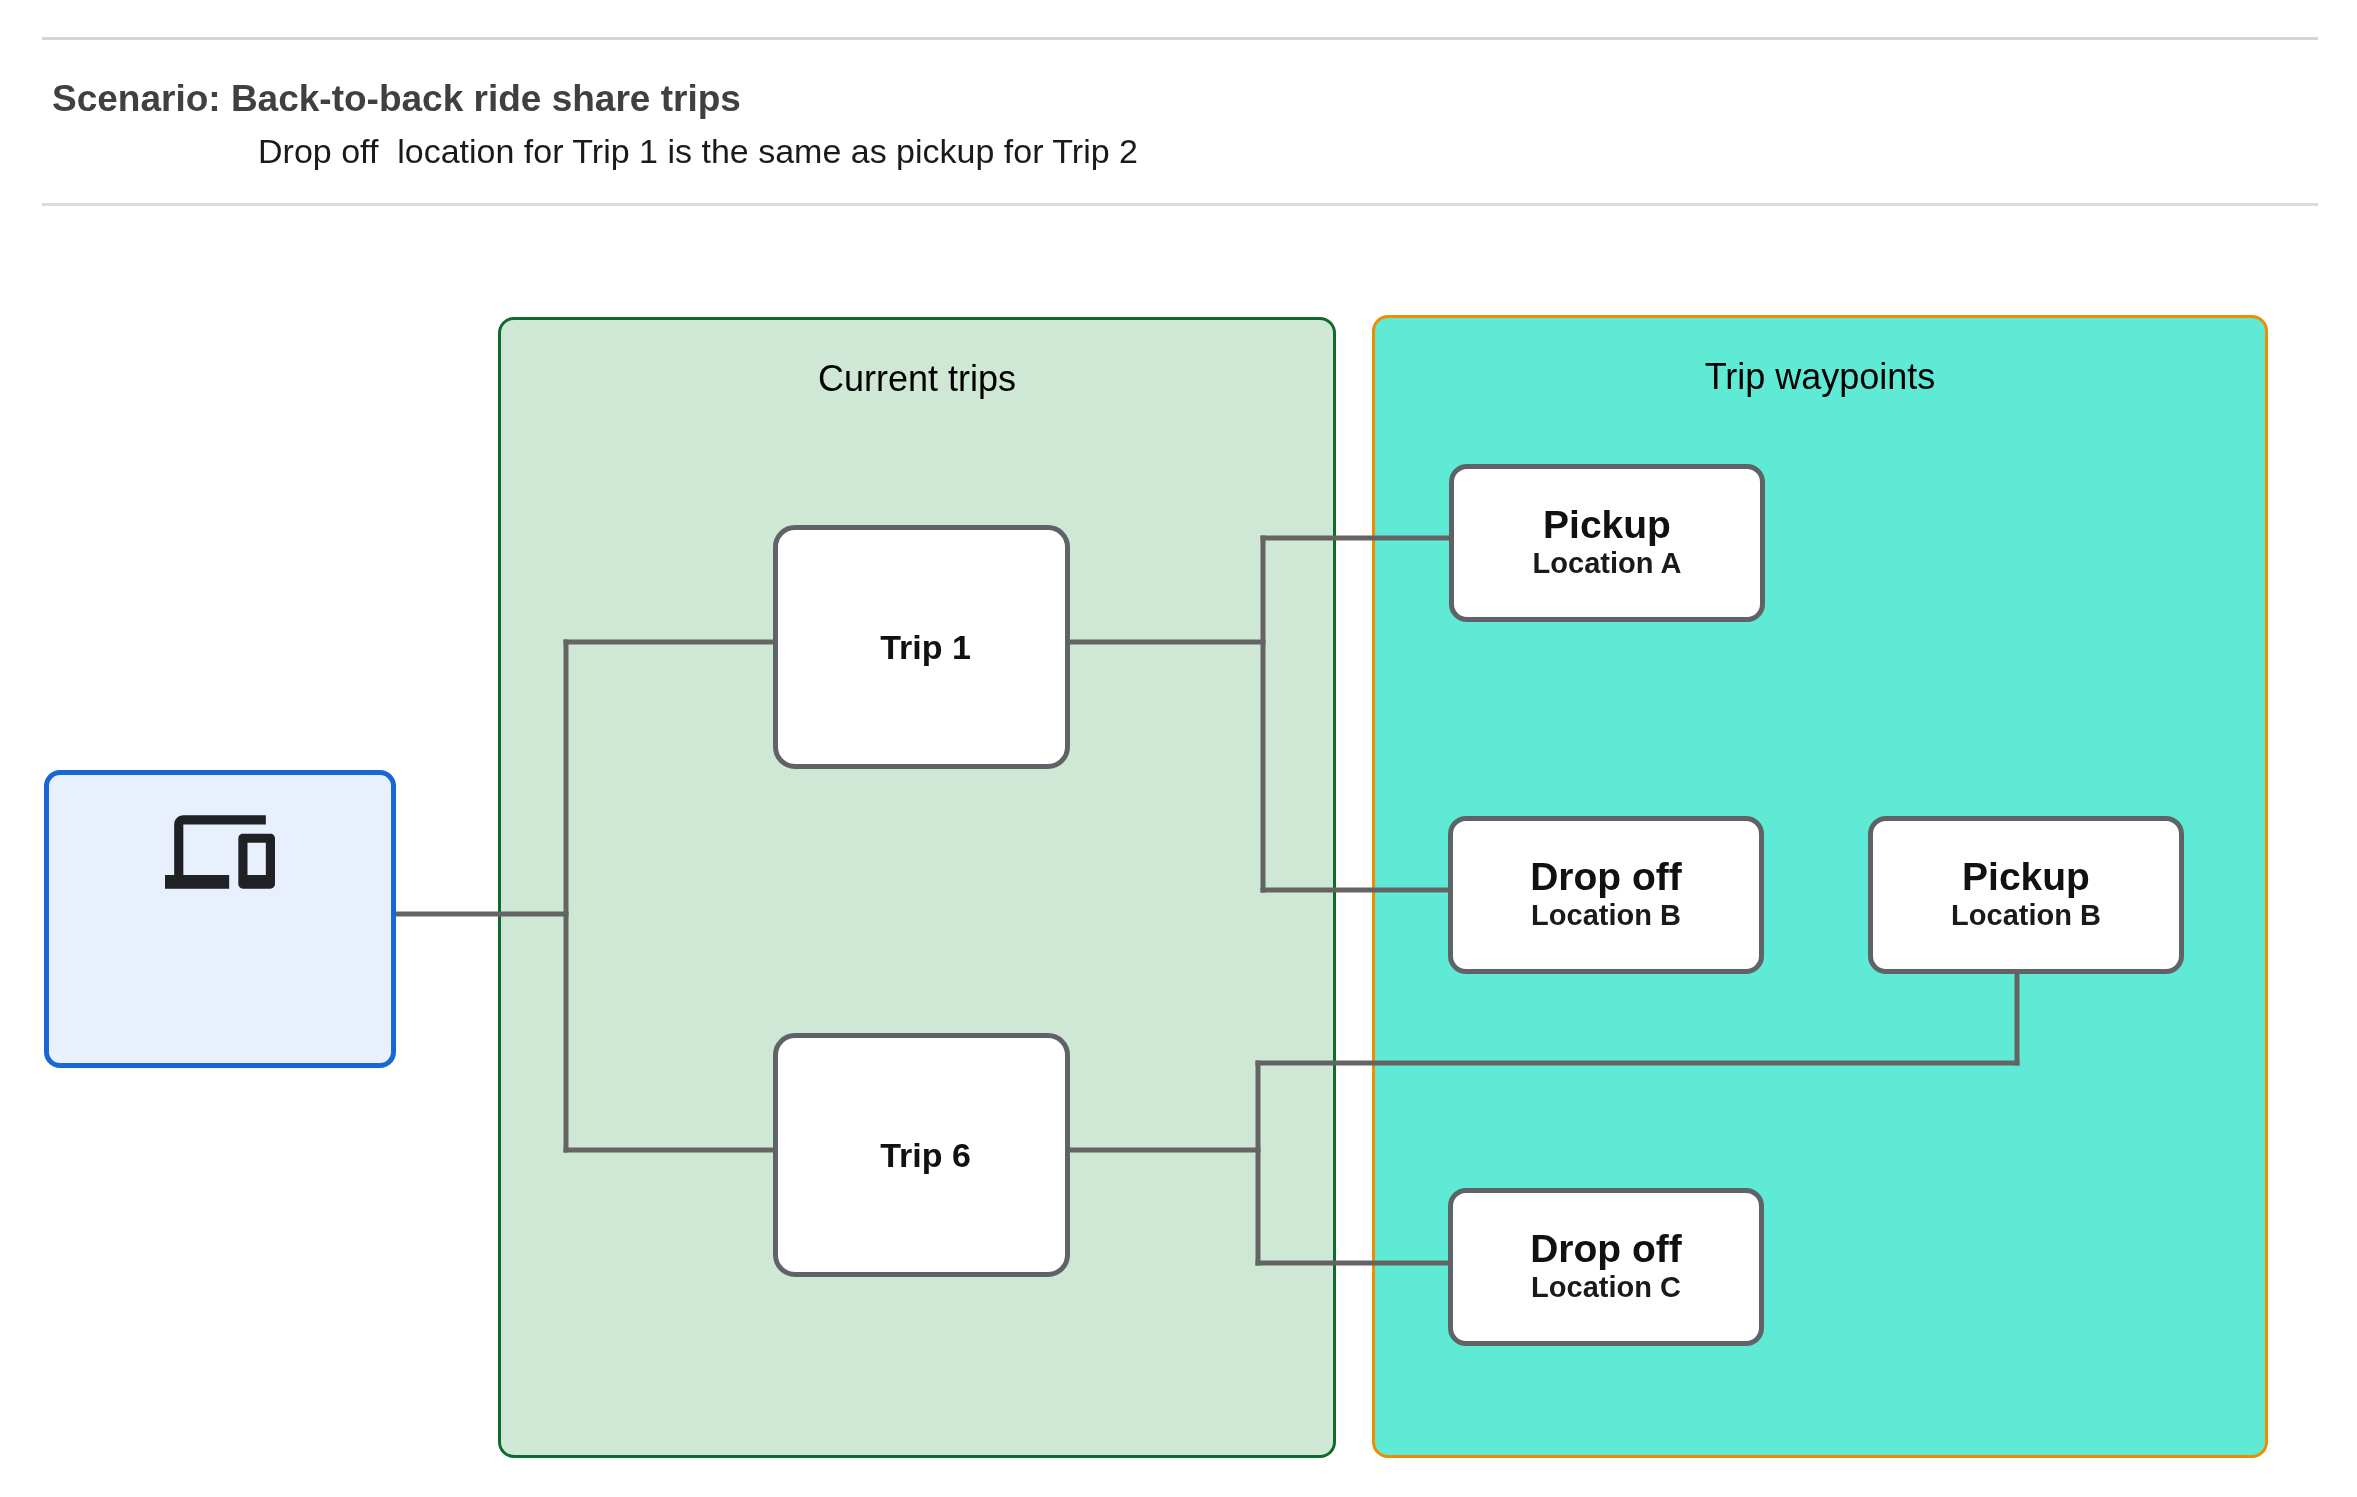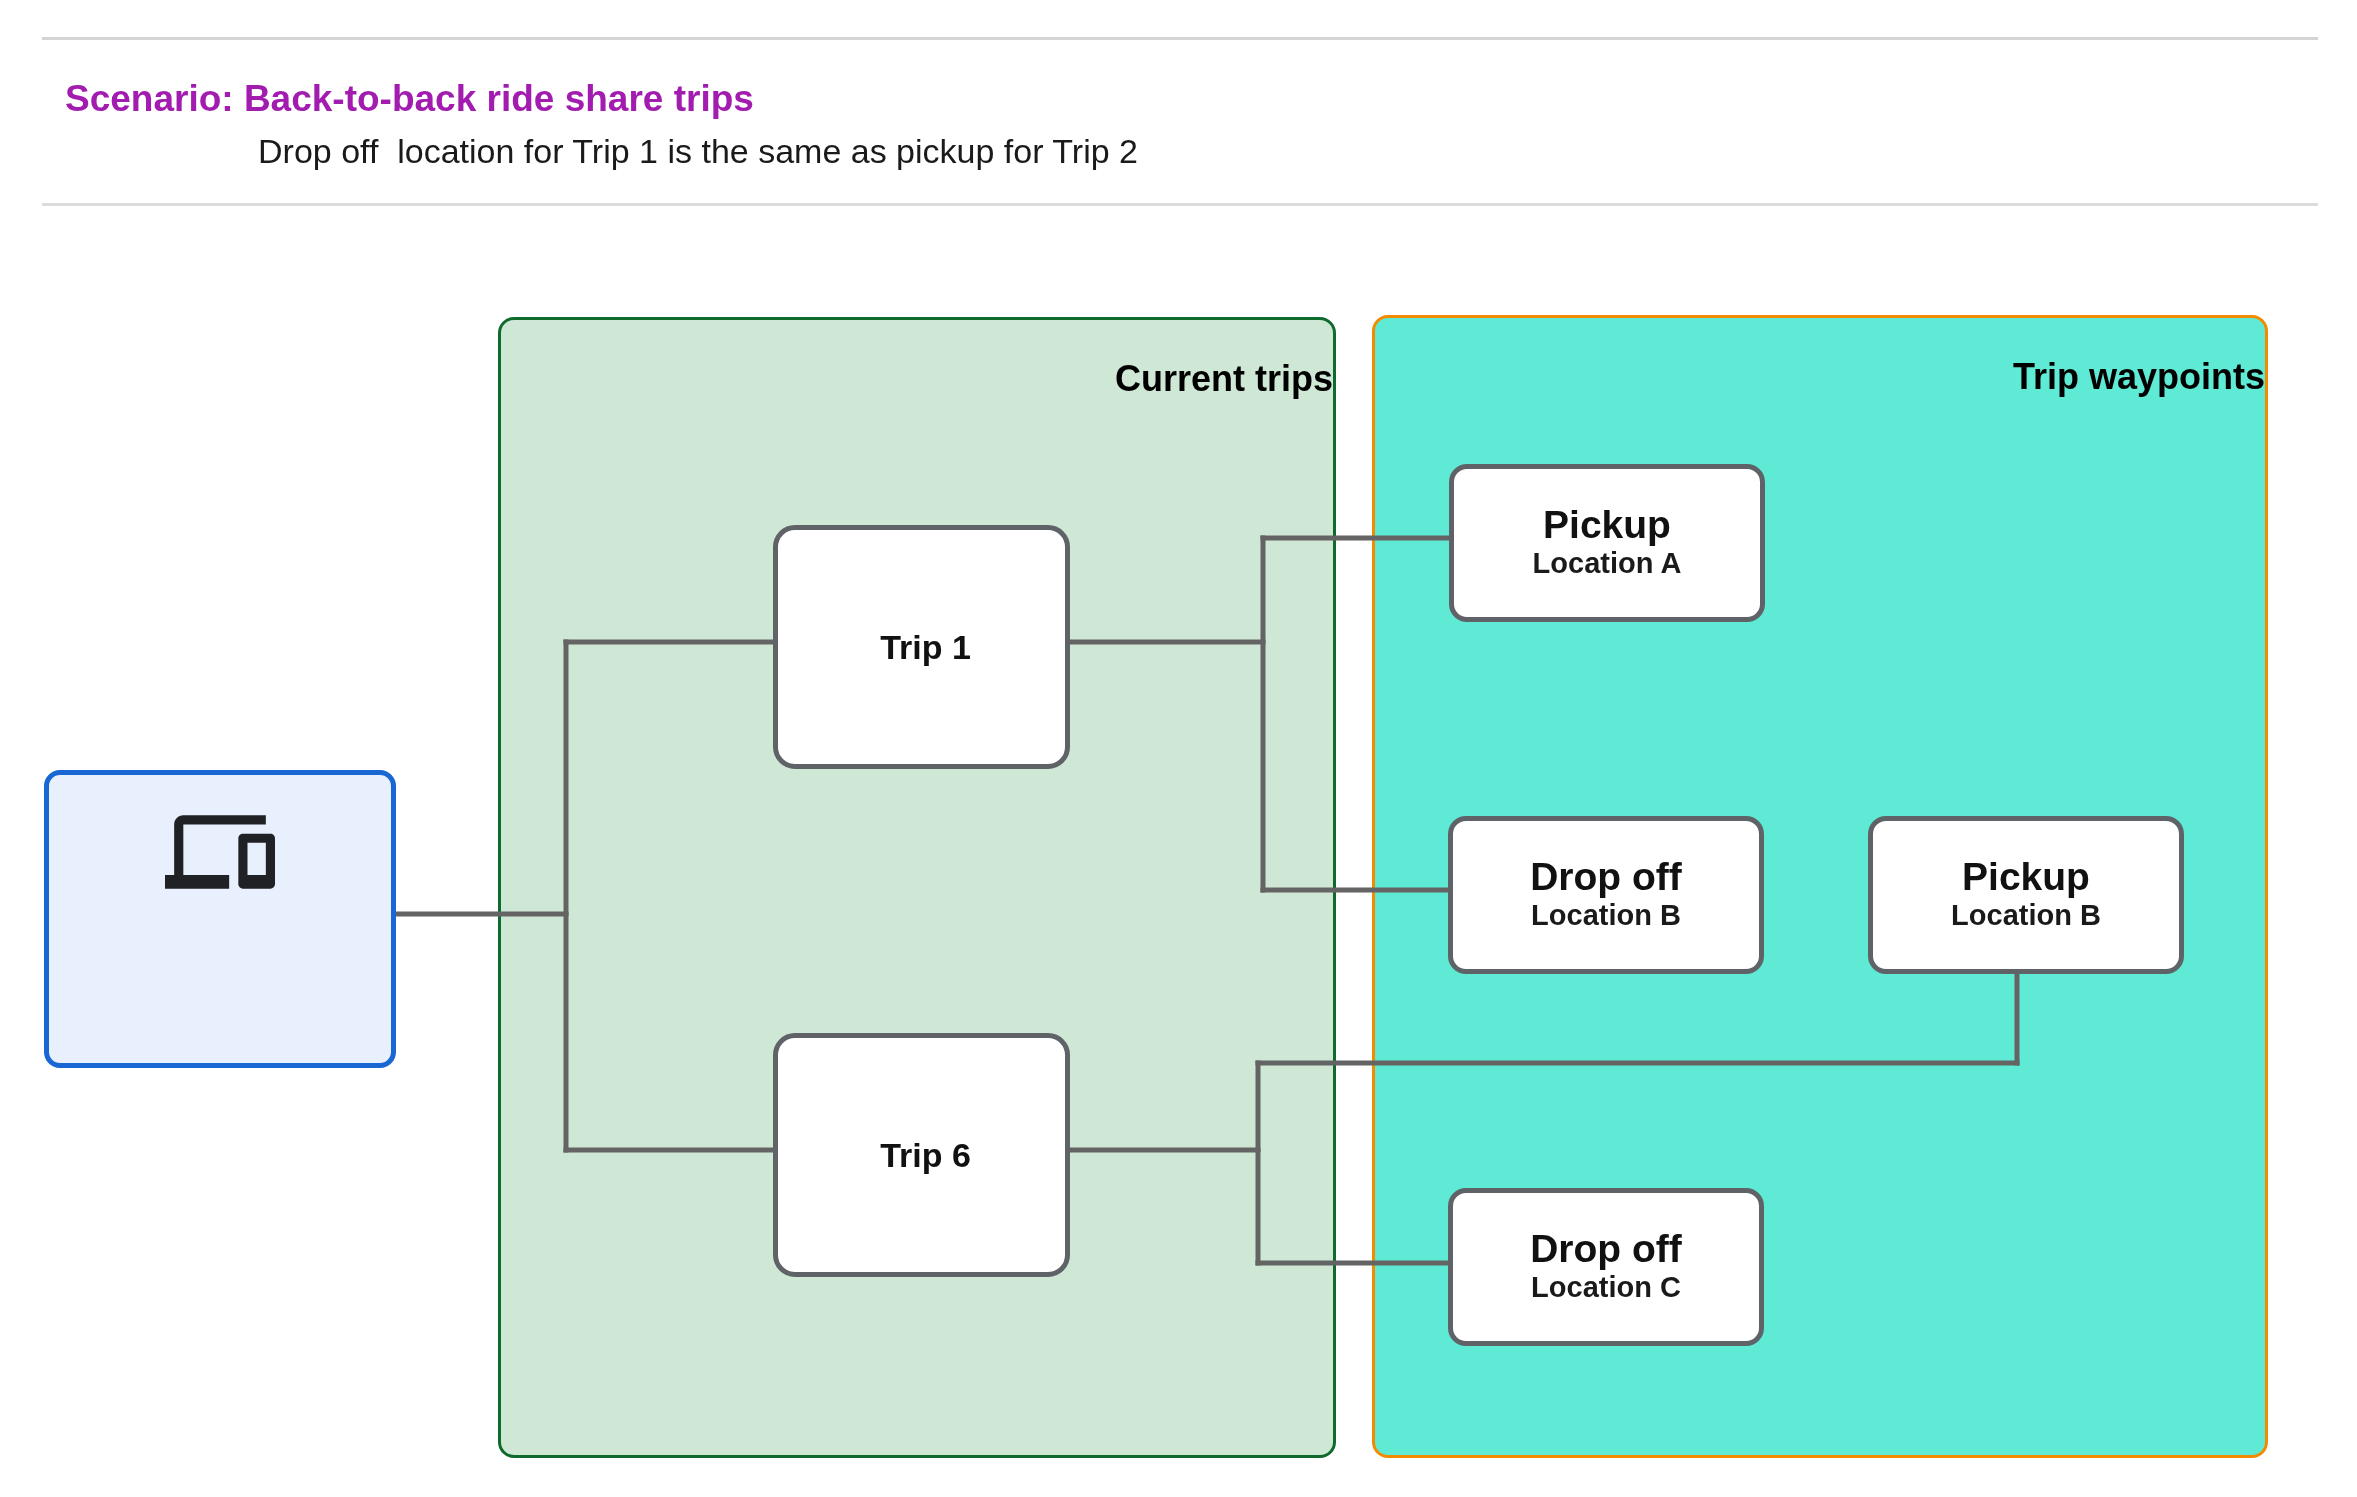--- a/index.html
+++ b/index.html
@@ -6,39 +6,39 @@
   .stage{
     position:relative;width:2357px;height:1497px;background:#ffffff;
     font-family:"Liberation Sans", sans-serif;color:#202124;overflow:hidden;
   }
   .hairline{position:absolute;height:3px;background:#d5d5d5;}
   .hairline.top{left:42px;right:39px;top:37px;}
   .hairline.bottom{left:42px;right:39px;top:203px;background:#dcdcdc;}
 
   .page-title{
     position:absolute;left:52px;top:78px;font-size:37px;font-weight:700;
-    color:#a21caf;letter-spacing:0;white-space:pre;margin-left:13px;
+    color:#404040;letter-spacing:0;white-space:pre;
   }
   .page-subtitle{
     position:absolute;left:258px;top:132px;font-size:34px;font-weight:400;
     color:#1a1a1a;white-space:pre;
   }
 
   .group{position:absolute;border-radius:16px;z-index:1;}
   .group-current{
     left:498px;top:317px;width:832px;height:1135px;
     background:#cfe8d6;border:3px solid #0f6b2d;
   }
   .group-waypoints{
     left:1372px;top:315px;width:890px;height:1137px;
     background:#5eead4;border:3px solid #f28b00;
   }
   .group-title{
-    position:absolute;top:38px;left:0;width:100%;text-align:right;
-    font-size:36px;font-weight:700;color:#000000;
+    position:absolute;top:38px;left:0;width:100%;text-align:center;
+    font-size:36px;font-weight:400;color:#000000;
   }
 
   svg.connectors{position:absolute;left:0;top:0;z-index:2;}
 
   .node{
     position:absolute;background:#ffffff;border:5px solid #5f6368;
     border-radius:22px;z-index:3;display:flex;flex-direction:column;
     align-items:center;justify-content:center;text-align:center;
   }
   .trip-label{font-size:34px;font-weight:700;color:#111111;margin-left:8px;}

